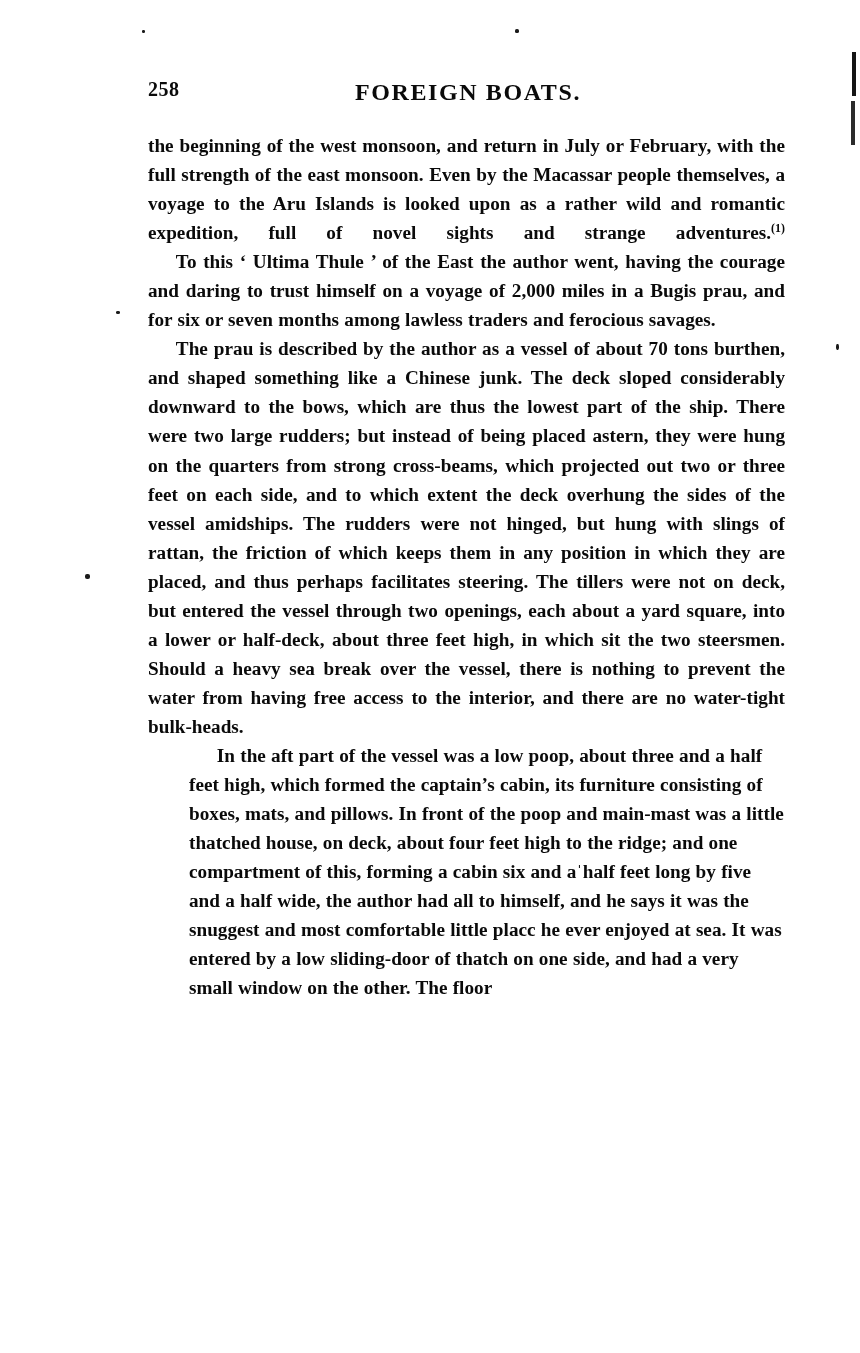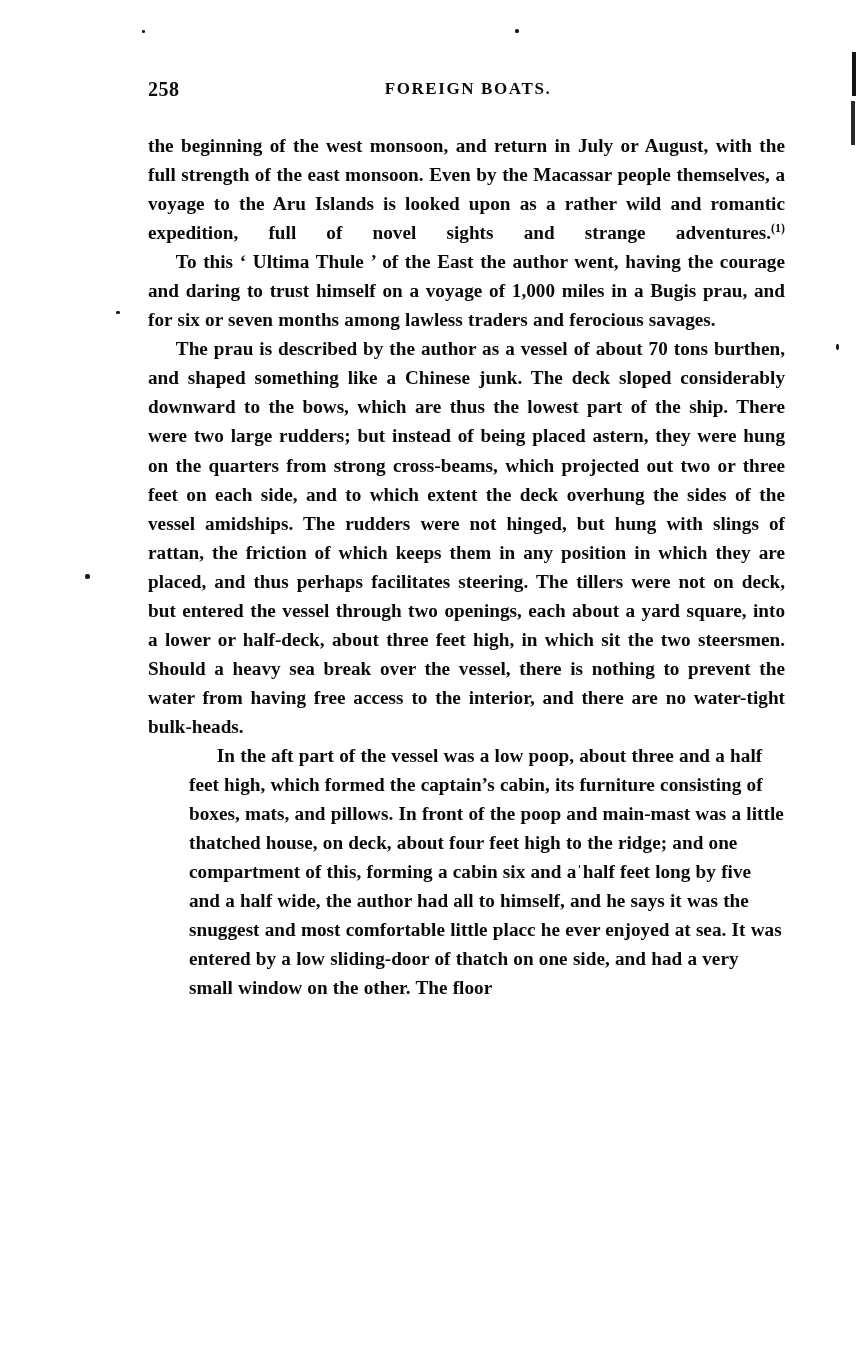--- a/index.html
+++ b/index.html
@@ -32,21 +32,21 @@
     font-size: 20px;
     font-weight: bold;
     letter-spacing: 0.5px;
   }
   .head-title {
     position: absolute;
     left: 0;
     top: 1px;
     width: 640px;
     text-align: center;
-    font-size: 17px;
+    font-size: 24px;
     font-weight: bold;
     letter-spacing: 1.6px;
   }
 
   
   .body-block {
     position: absolute;
     top: 131px;
     left: 148px;
     width: 637px;
@@ -130,23 +130,23 @@
 
 <div class="page">
 
   <div class="running-head">
     <span class="folio">258</span>
     <span class="head-title">FOREIGN BOATS.</span>
   </div>
 
   <div class="body-block">
 
-    <p class="para no-indent fulljust"><span>the beginning of the west monsoon, and return in July or August, with the full strength of the east monsoon.   Even by the Macassar people themselves, a voyage to the Aru Islands is looked upon as a rather wild and romantic expedition, full of novel sights and strange adventures.</span><sup class="fn">(1)</sup></p>
+    <p class="para no-indent fulljust"><span>the beginning of the west monsoon, and return in July or February, with the full strength of the east monsoon.   Even by the Macassar people themselves, a voyage to the Aru Islands is looked upon as a rather wild and romantic expedition, full of novel sights and strange adventures.</span><sup class="fn">(1)</sup></p>
 
-    <p class="para">To this ‘ Ultima Thule ’ of the East the author went, having the courage and daring to trust himself on a voyage of 1,000 miles in a Bugis prau, and for six or seven months among lawless traders and ferocious savages.</p>
+    <p class="para">To this ‘ Ultima Thule ’ of the East the author went, having the courage and daring to trust himself on a voyage of 2,000 miles in a Bugis prau, and for six or seven months among lawless traders and ferocious savages.</p>
 
     <p class="para">The prau is described by the author as a vessel of about 70 tons burthen, and shaped something like a Chinese junk. The deck sloped considerably downward to the bows, which are thus the lowest part of the ship.   There were two large rudders; but instead of being placed astern, they were hung on the quarters from strong  cross-beams, which projected out two or three feet on each side, and to which extent the deck overhung the sides of the vessel amidships.   The rudders were not hinged, but hung with slings of rattan, the friction of which keeps them in any position in which they are placed, and thus perhaps facilitates steering.   The tillers were not on deck, but entered the vessel through two openings, each about a yard square, into a lower or half-deck, about three feet high, in which sit the two steersmen.   Should a heavy sea break over the vessel, there is nothing to prevent the water from having free access to the interior, and there are no water-tight bulk-heads.</p>
 
     <p class="para">In the aft part of the vessel was a low poop, about three and a half feet high, which formed the captain’s cabin, its furniture consisting of boxes, mats, and pillows.   In front of the poop and main-mast was a little thatched house, on deck, about four feet high to the ridge;  and one compartment of this, forming a cabin six and aˈhalf feet long by five and a half wide, the author had all to himself, and he says it was the snuggest and most comfortable little placc he ever enjoyed at sea.   It was entered by a low sliding-door of thatch on one side, and had a very small window on the other.   The floor</p>
   </div>
 
 
   <div class="watermark">
     <span class="wm-prefix">Digitized by</span>
     <span class="wm-brand">Google</span>

